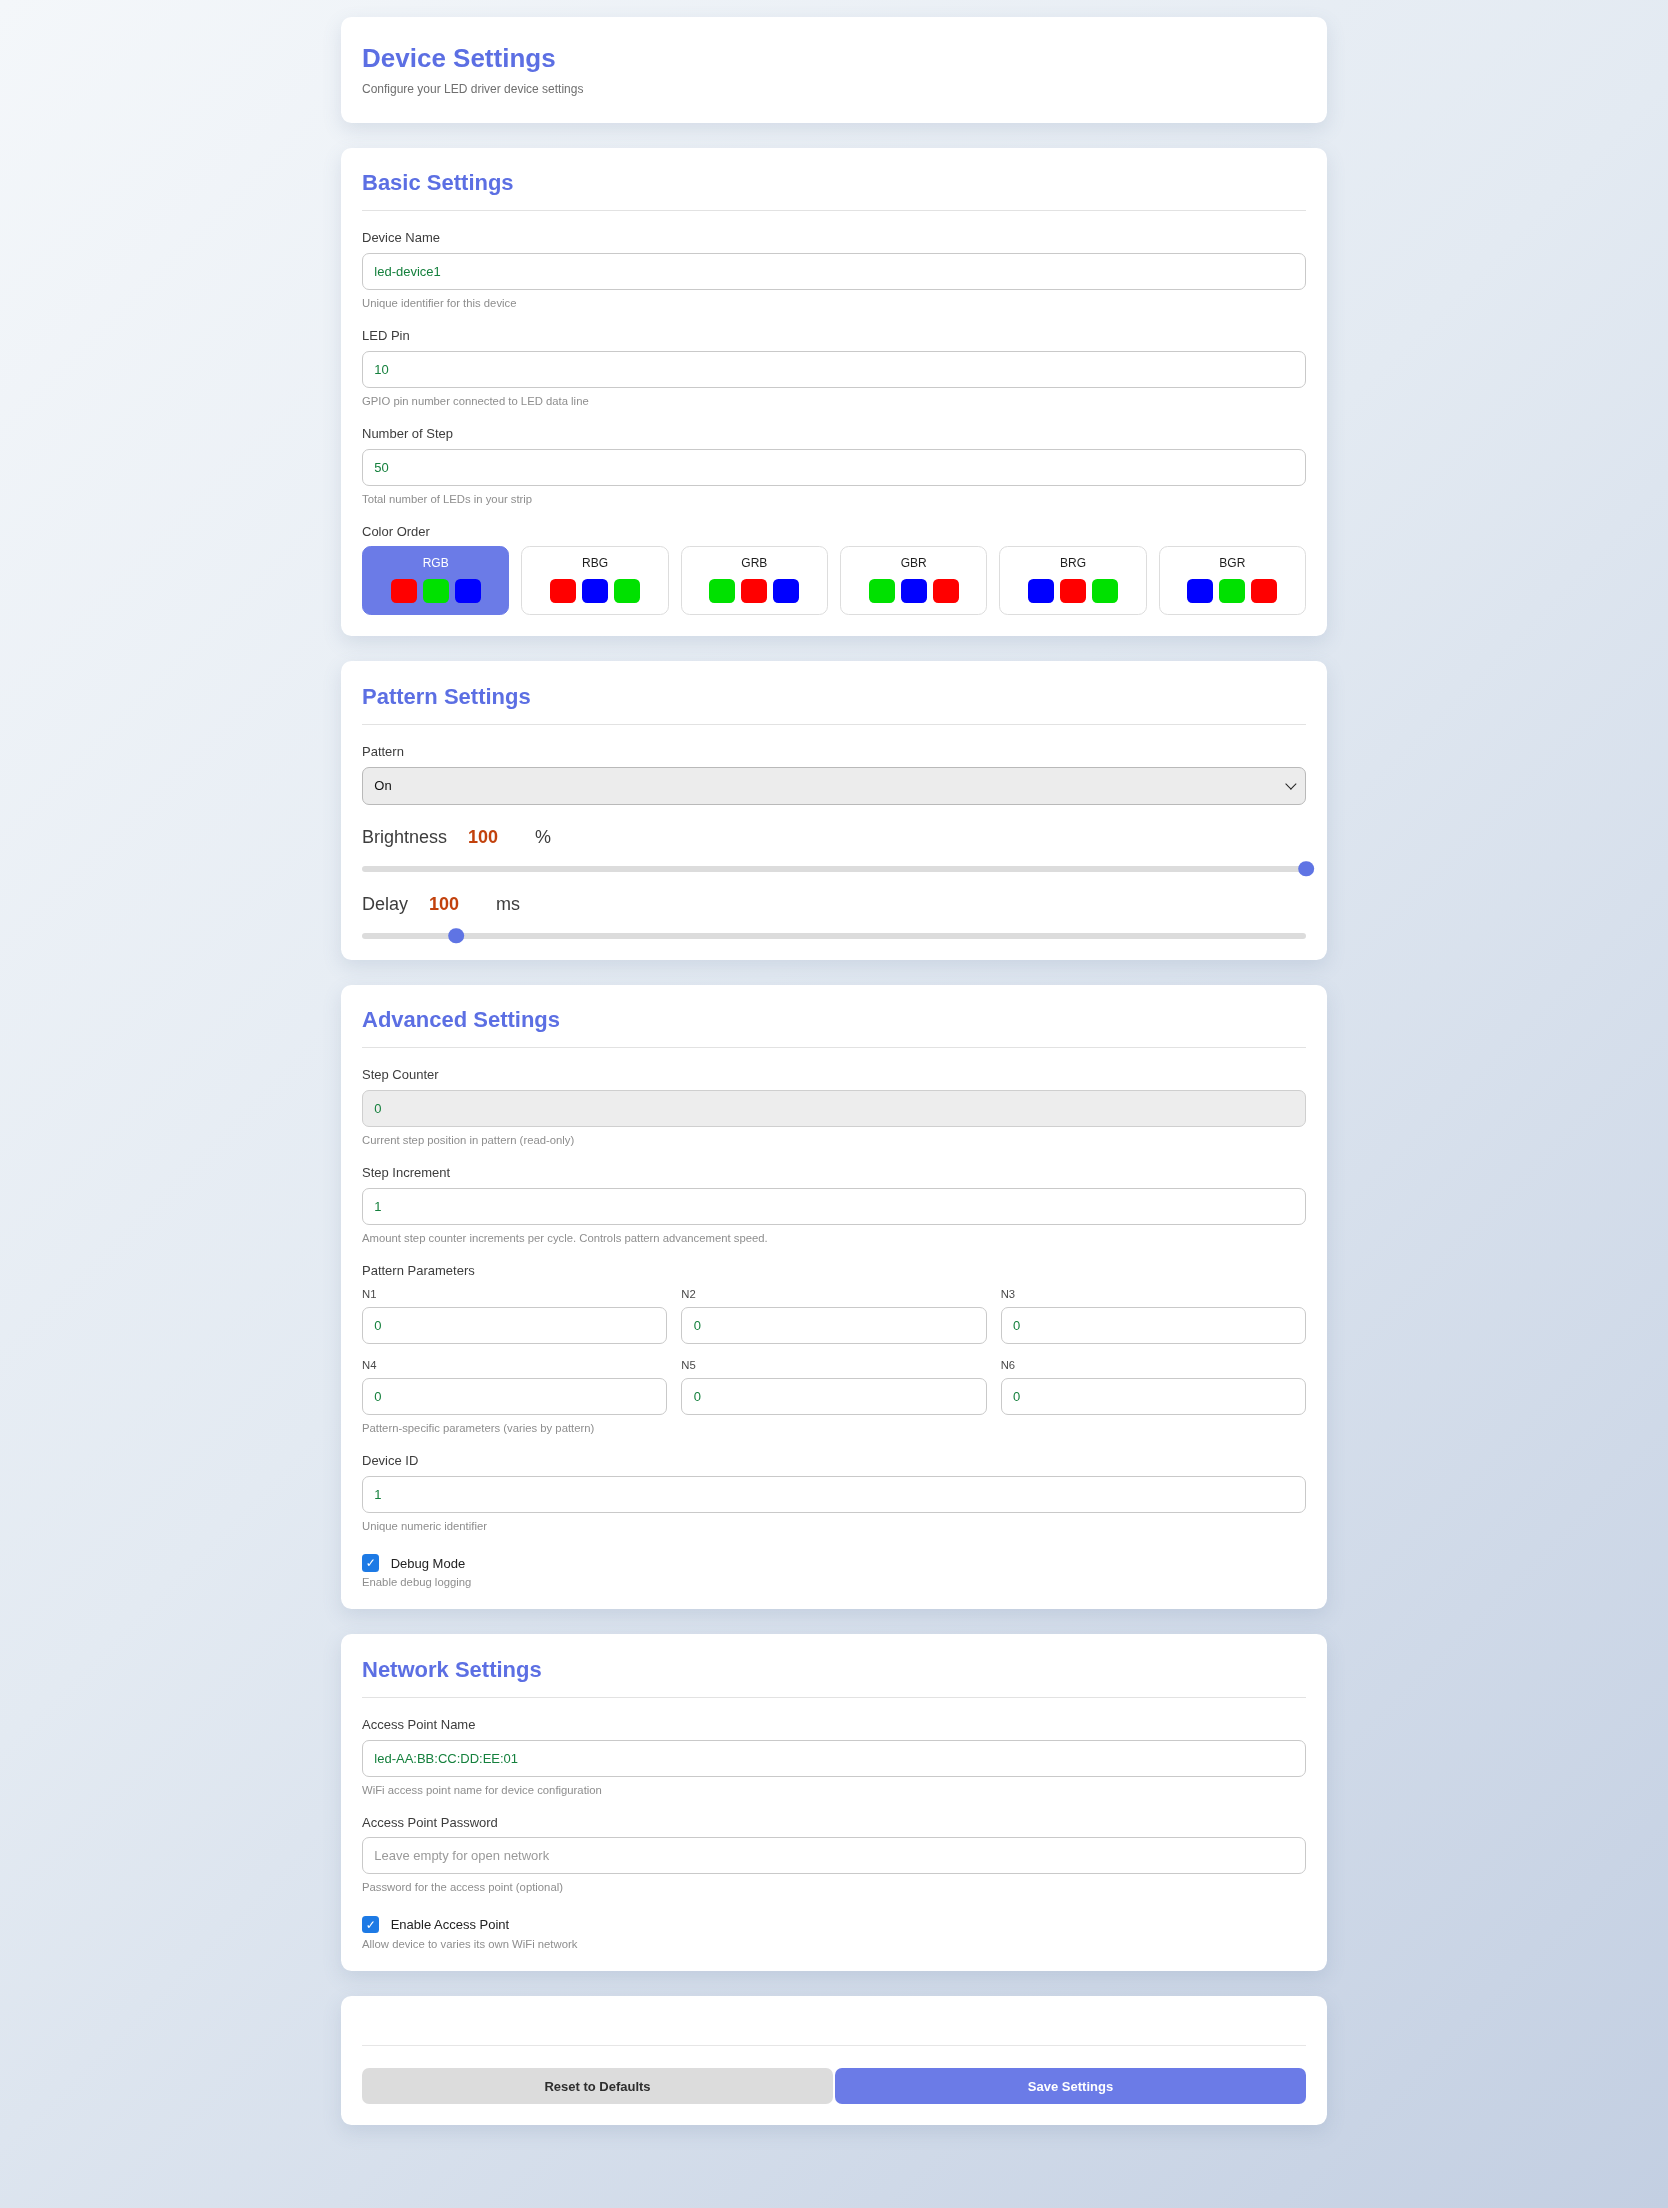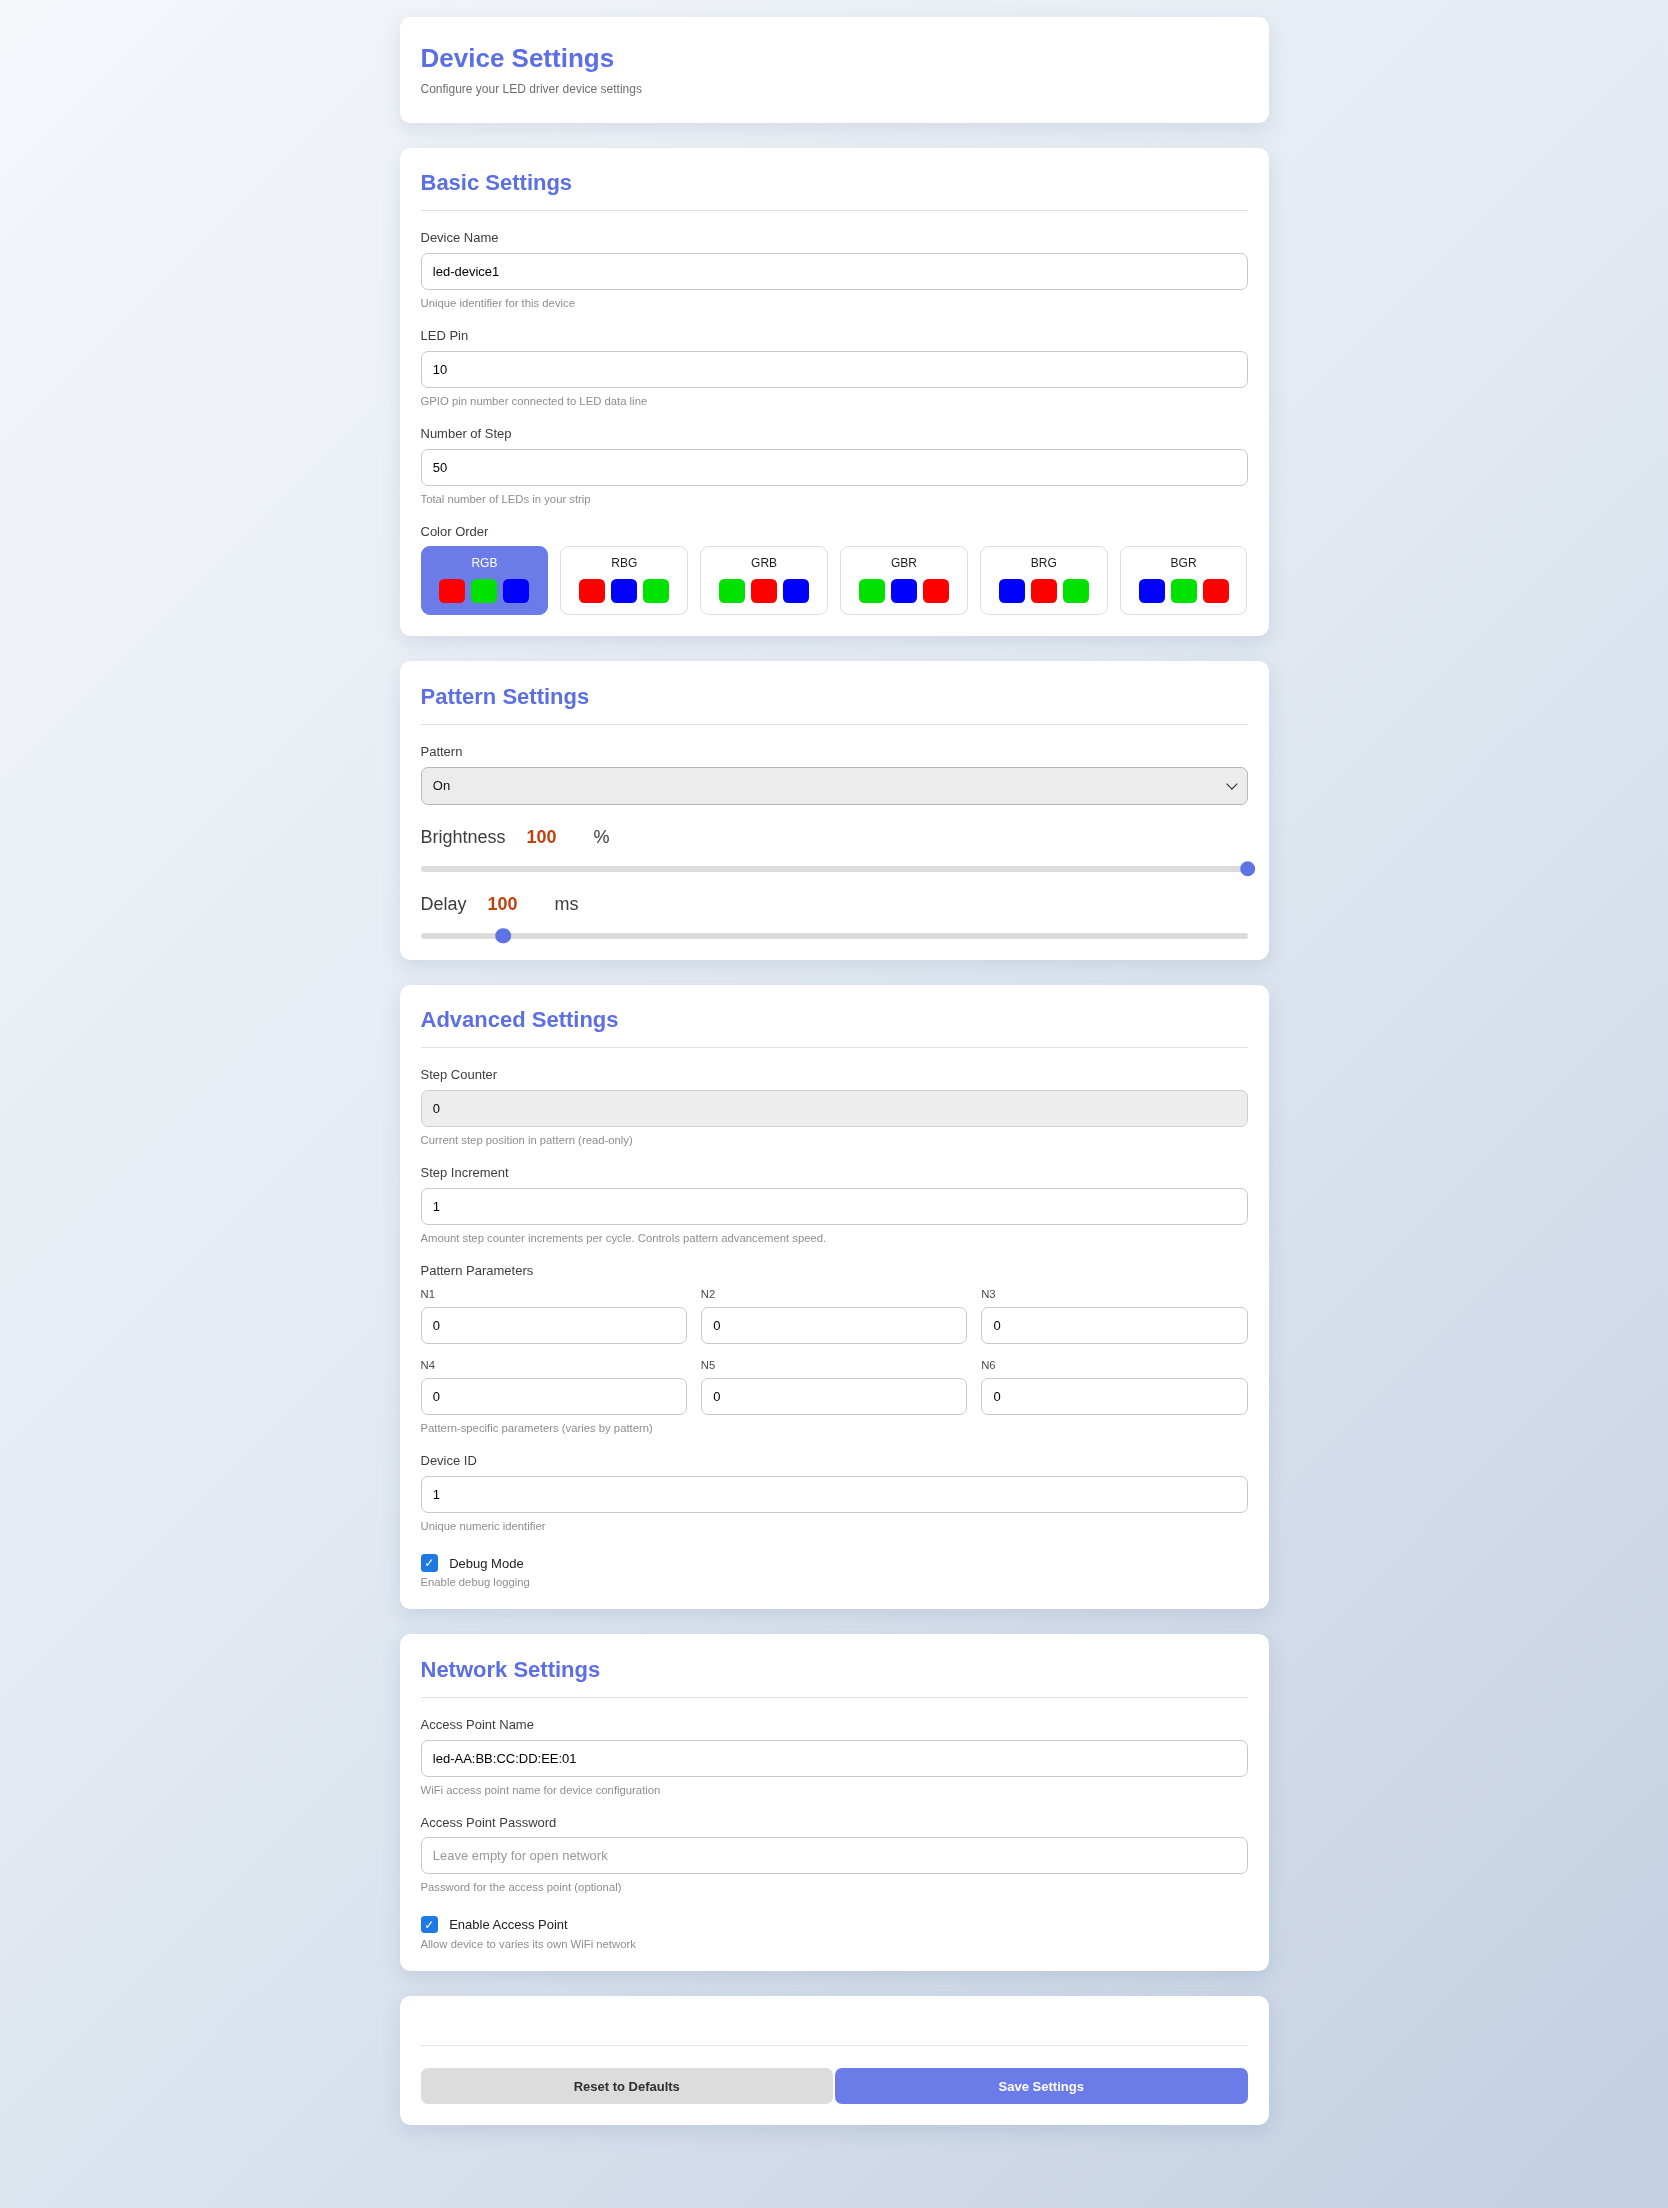--- a/index.html
+++ b/index.html
@@ -4,21 +4,21 @@
 <title>Device Settings</title>
 <style>
   * { box-sizing: border-box; }
   html, body { margin: 0; padding: 0; }
   body {
     min-height: 2208px;
     font-family: "Liberation Sans", sans-serif;
     background: linear-gradient(135deg, #f4f7fa 0%, #e3eaf2 45%, #c3cfe2 100%);
     color: #2e2e2e;
   }
-  .page { width: 869px; margin: 0 auto; padding: 16.5px 0 40px; }
+  .page { width: 986px; margin: 0 auto; padding: 16.5px 0 40px; }
 
   .card {
     background: #ffffff;
     border-radius: 10.4px;
     box-shadow: 0 7px 19px rgba(90, 110, 150, 0.16);
     padding: 21px;
     margin-bottom: 25px;
   }
 
   .page-title {
@@ -36,21 +36,21 @@
     color: #5c6fe3;
   }
   .divider { height: 0; border-top: 1.7px solid #e2e2e2; }
   .divider.thin { border-top-width: 0.9px; border-color: #e6e6e6; }
 
   .form-group { margin-top: 19px; }
   .field-label { display: block; font-size: 13px; color: #3d3d3d; margin-bottom: 7.8px; }
   .text-input {
     width: 100%; height: 37px;
     border: 0.9px solid #c9c9c9; border-radius: 7px;
-    padding: 0 11.3px; font-size: 13px; color: #000000;
+    padding: 0 11.3px; font-size: 13px; color: #15803d;
     background: #fff; font-family: inherit; outline: none;
   }
   .text-input::placeholder { color: #9a9a9a; }
   .text-input.readonly { background: #ededed; border-color: #cfcfcf; }
   .help { font-size: 11.3px; color: #8e8e8e; margin-top: 7px; }
   .help.tight { margin-top: 4.3px; }
 
   
   .color-row { display: flex; gap: 12px; margin-top: 1.7px; }
   .color-btn {

